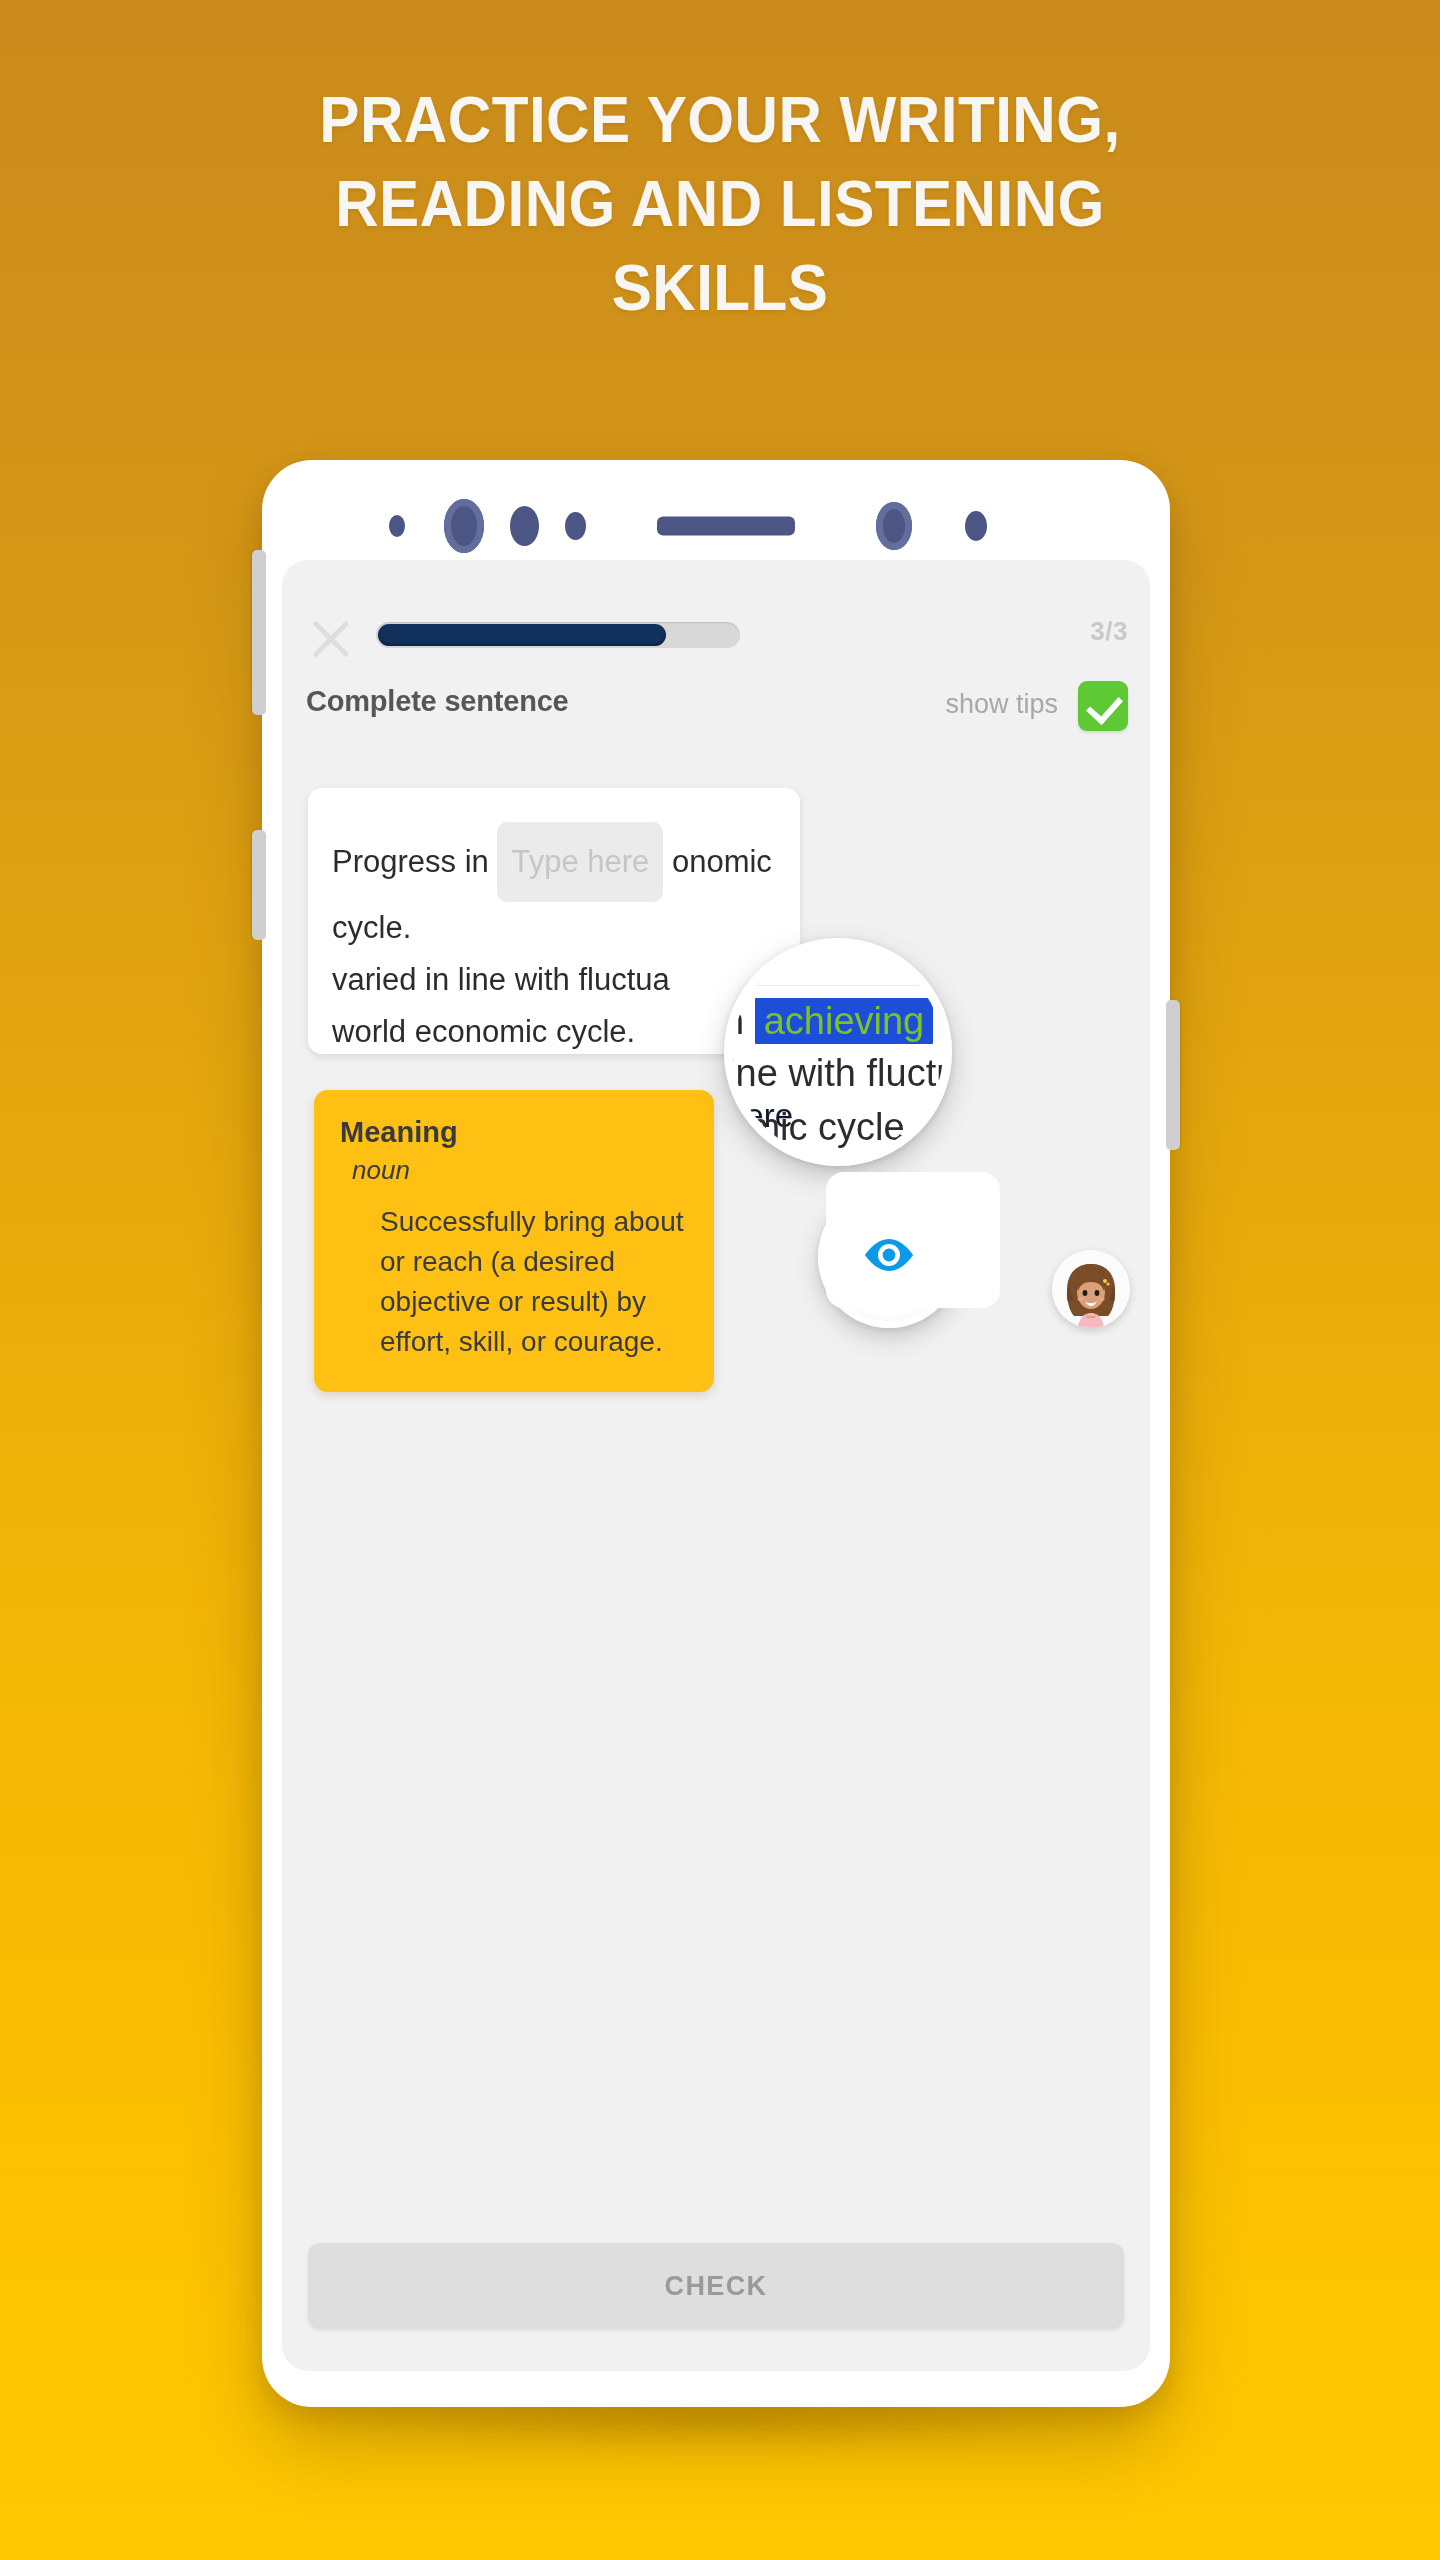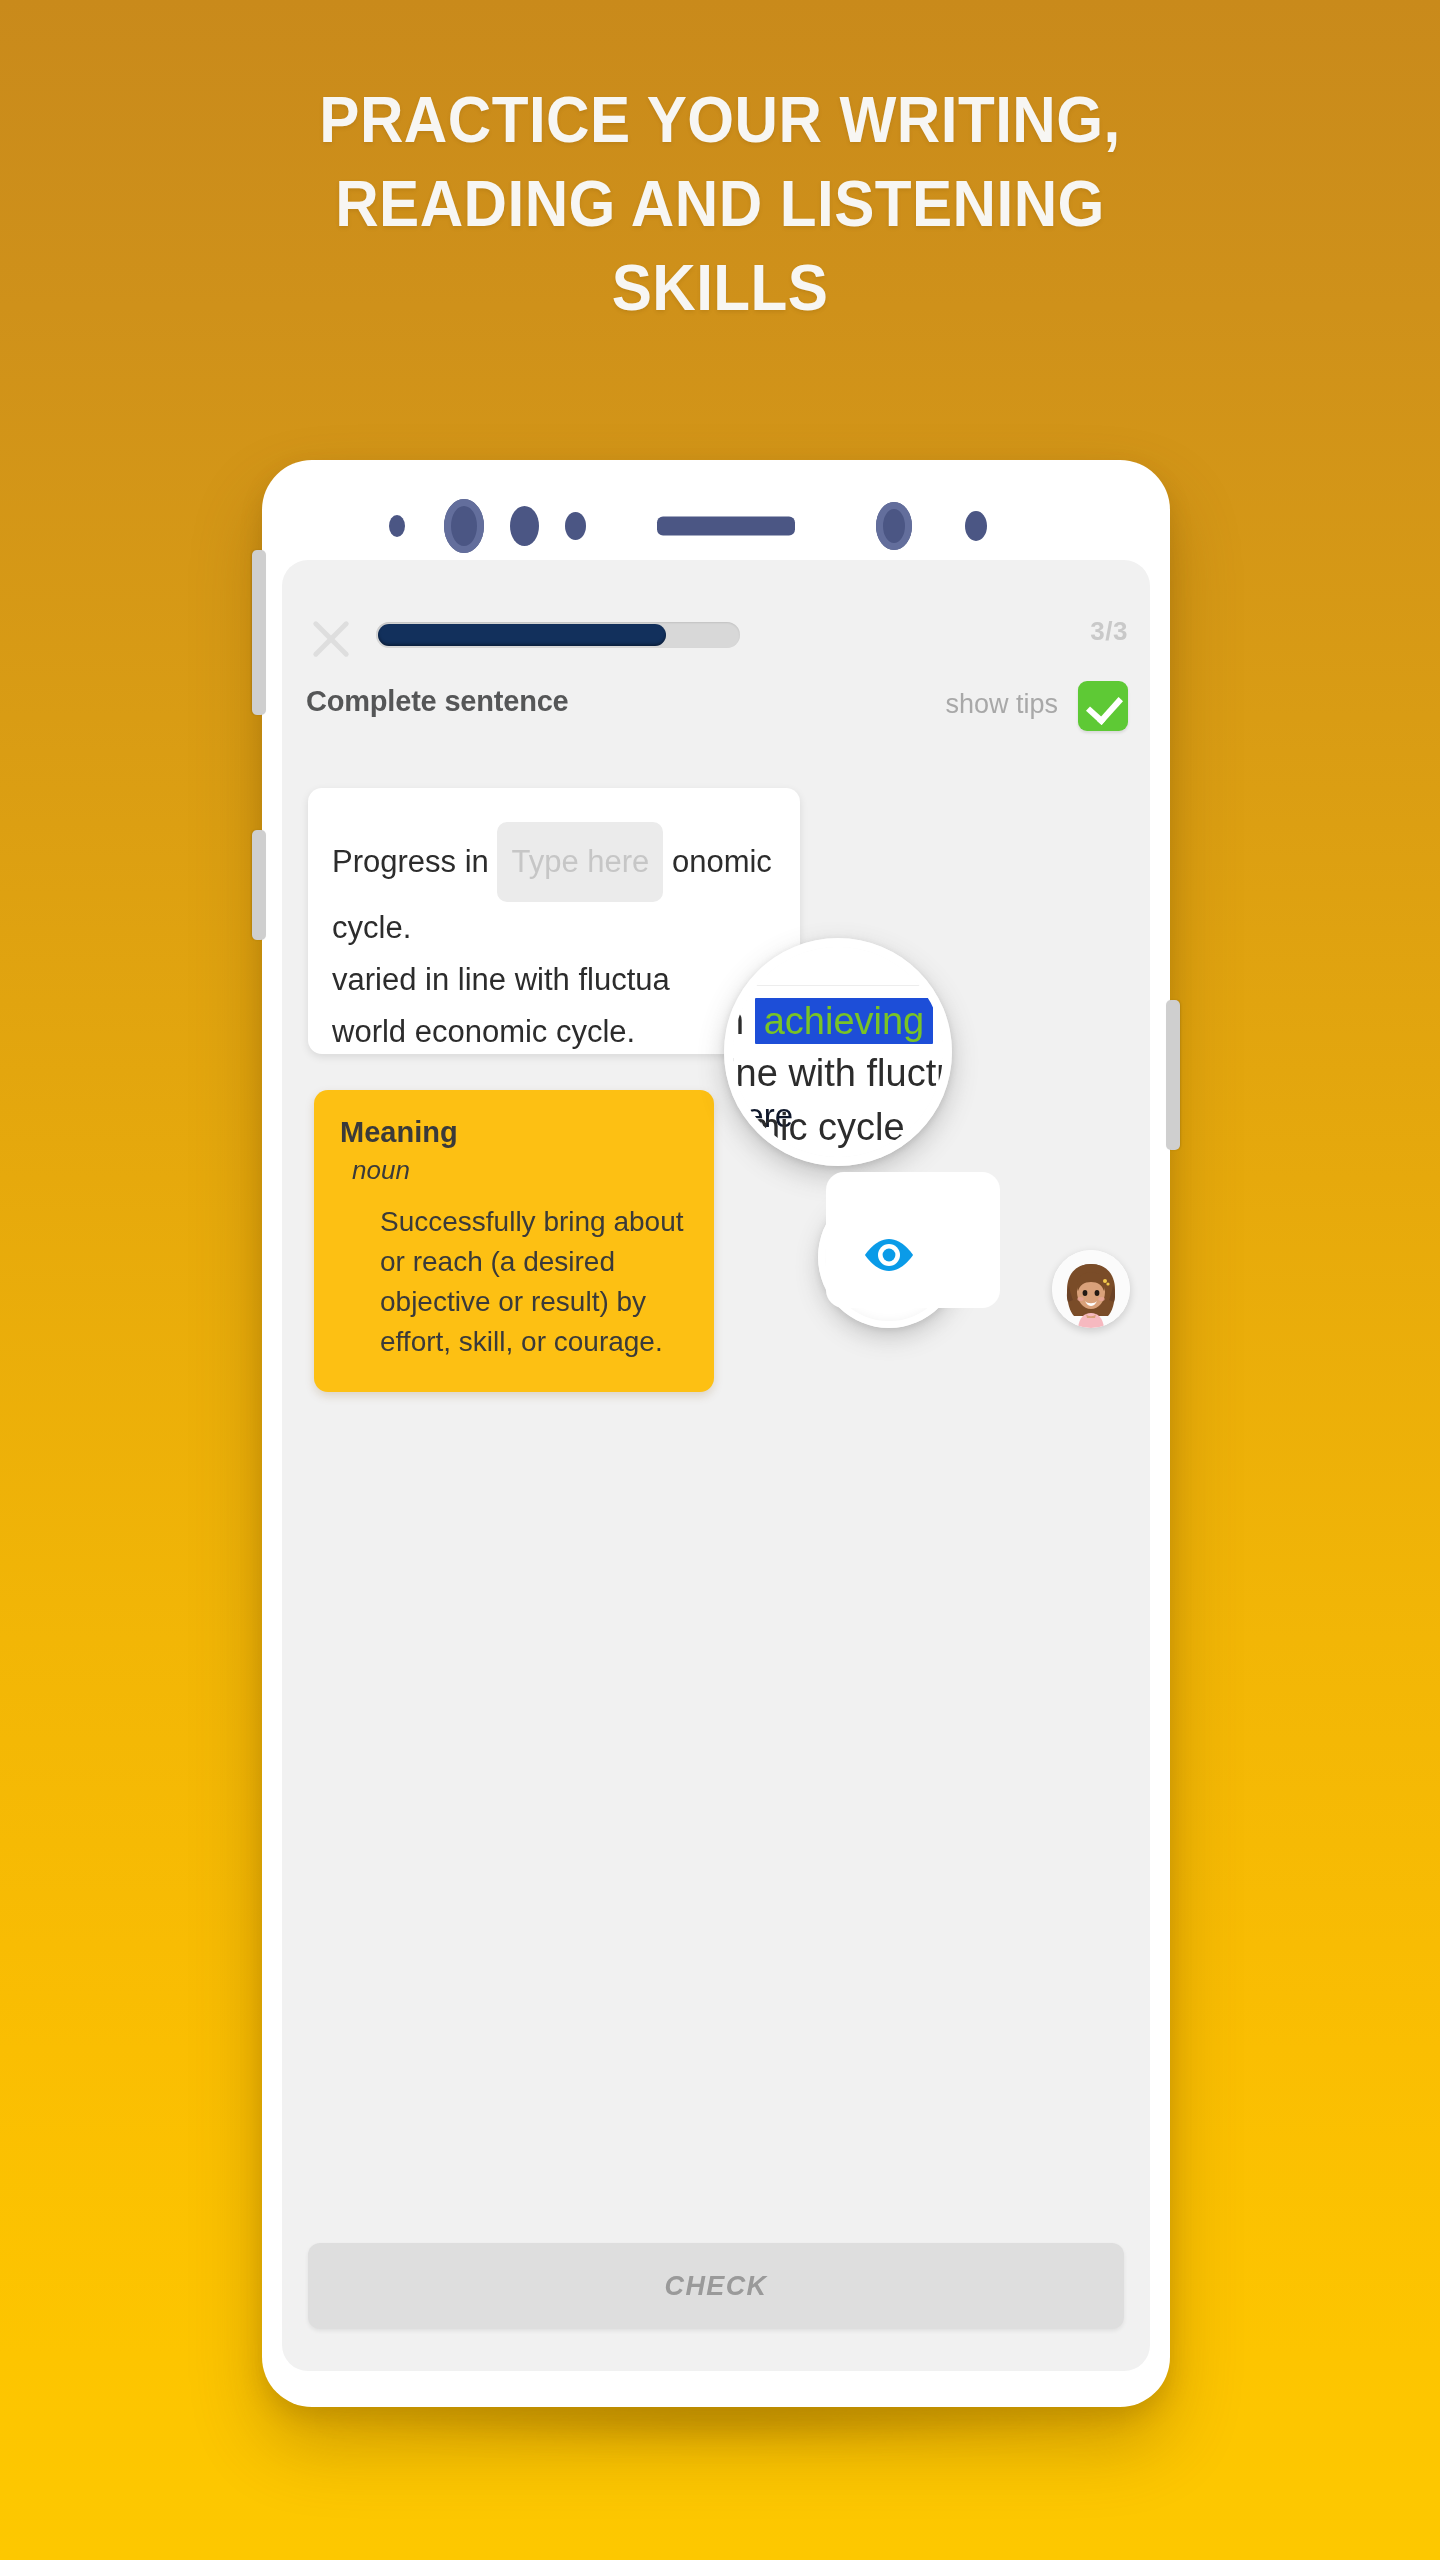--- a/index.html
+++ b/index.html
@@ -146,21 +146,20 @@
   }
   .avatar svg{ display:block; width:78px; height:78px; }
 
   
   .checkbtn{
     position:absolute; left:26px; right:26px; bottom:42px; height:86px;
     background:#dedede; border-radius:12px;
     display:flex; align-items:center; justify-content:center;
     font-size:27px; font-weight:bold; letter-spacing:1.4px; color:#9a9a9a;
     box-shadow:0 2px 4px rgba(0,0,0,.07);
-    font-style:italic;
   }
 
   
   .mag-text{
     position:absolute;
     left:462px; top:478px;
     width:228px; height:228px;
     border-radius:50%;
     background:#ffffff;
     box-shadow: 0 10px 26px rgba(90,90,90,.30),

